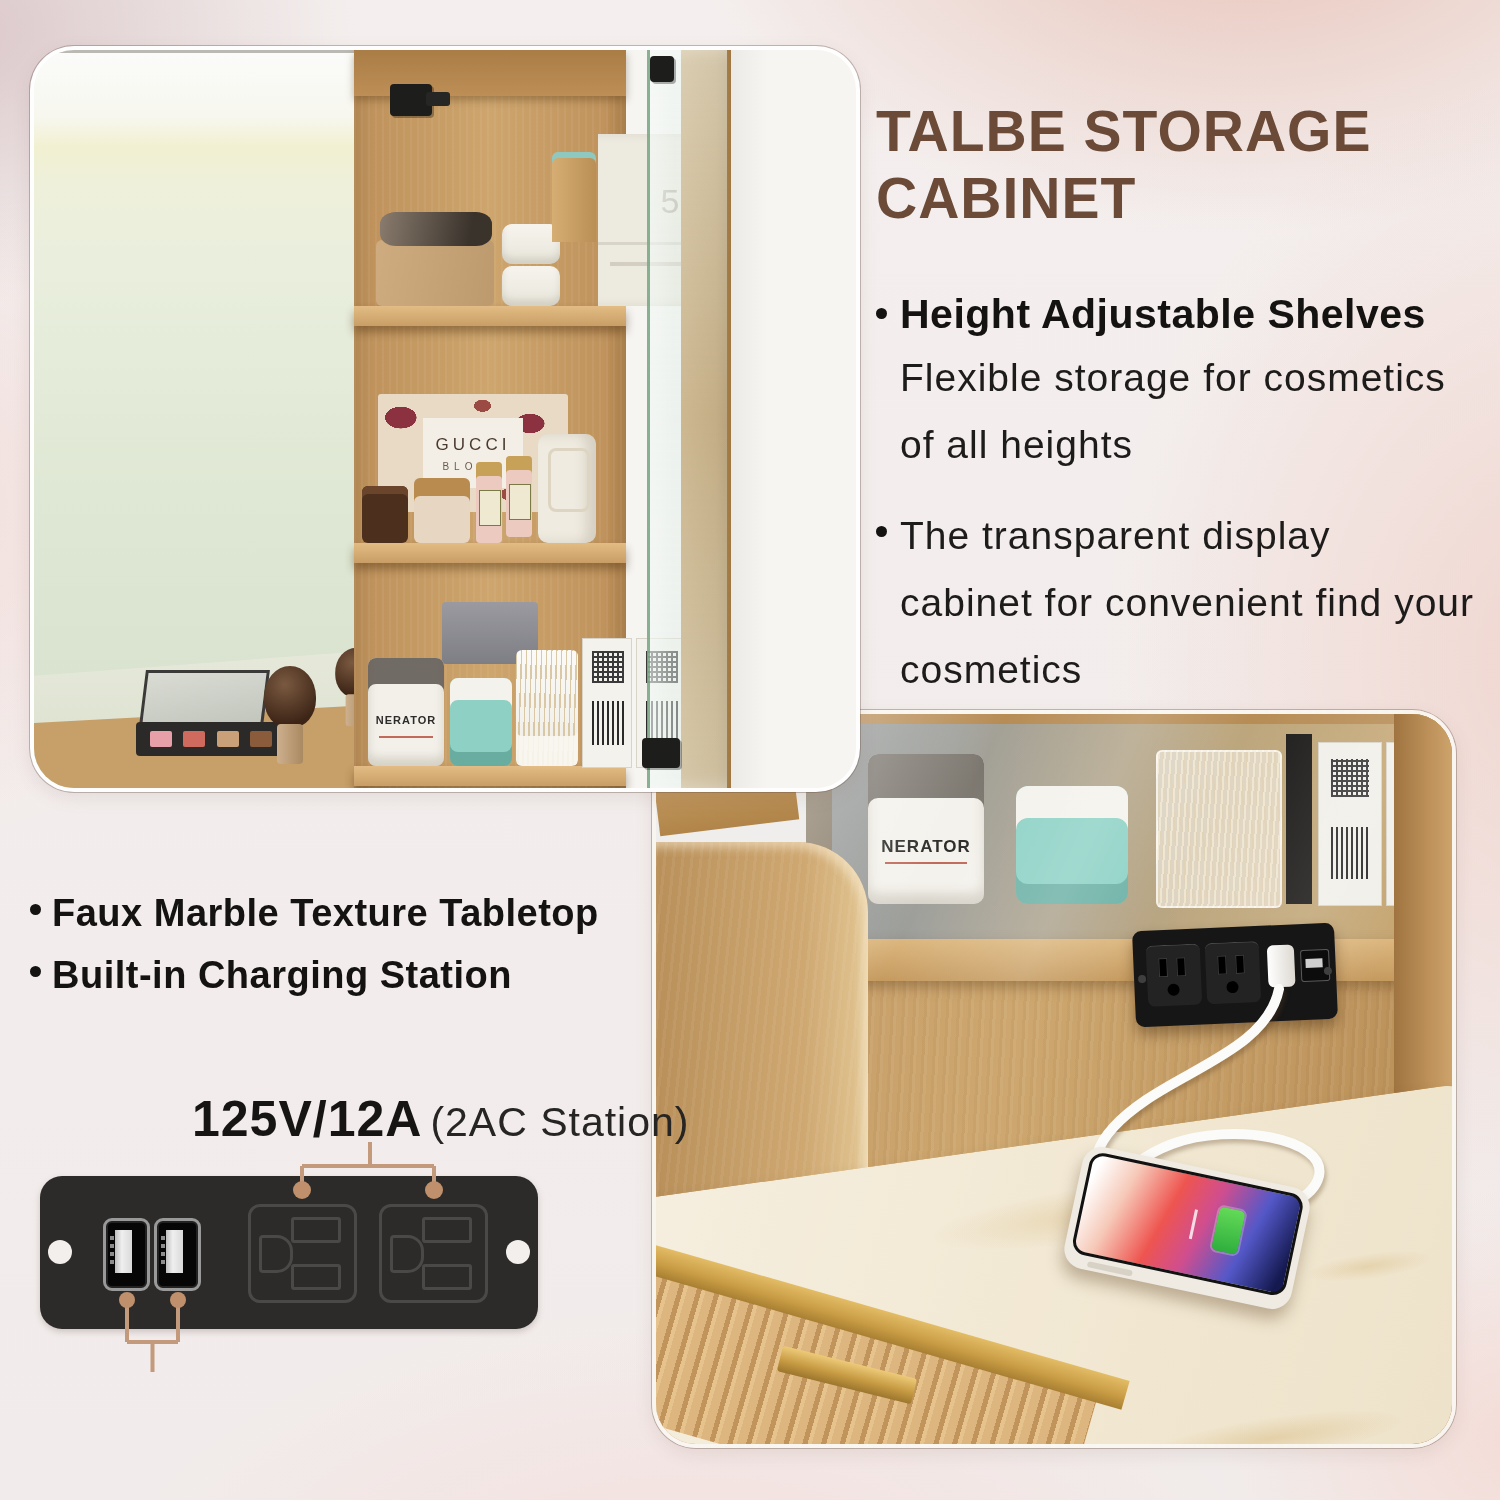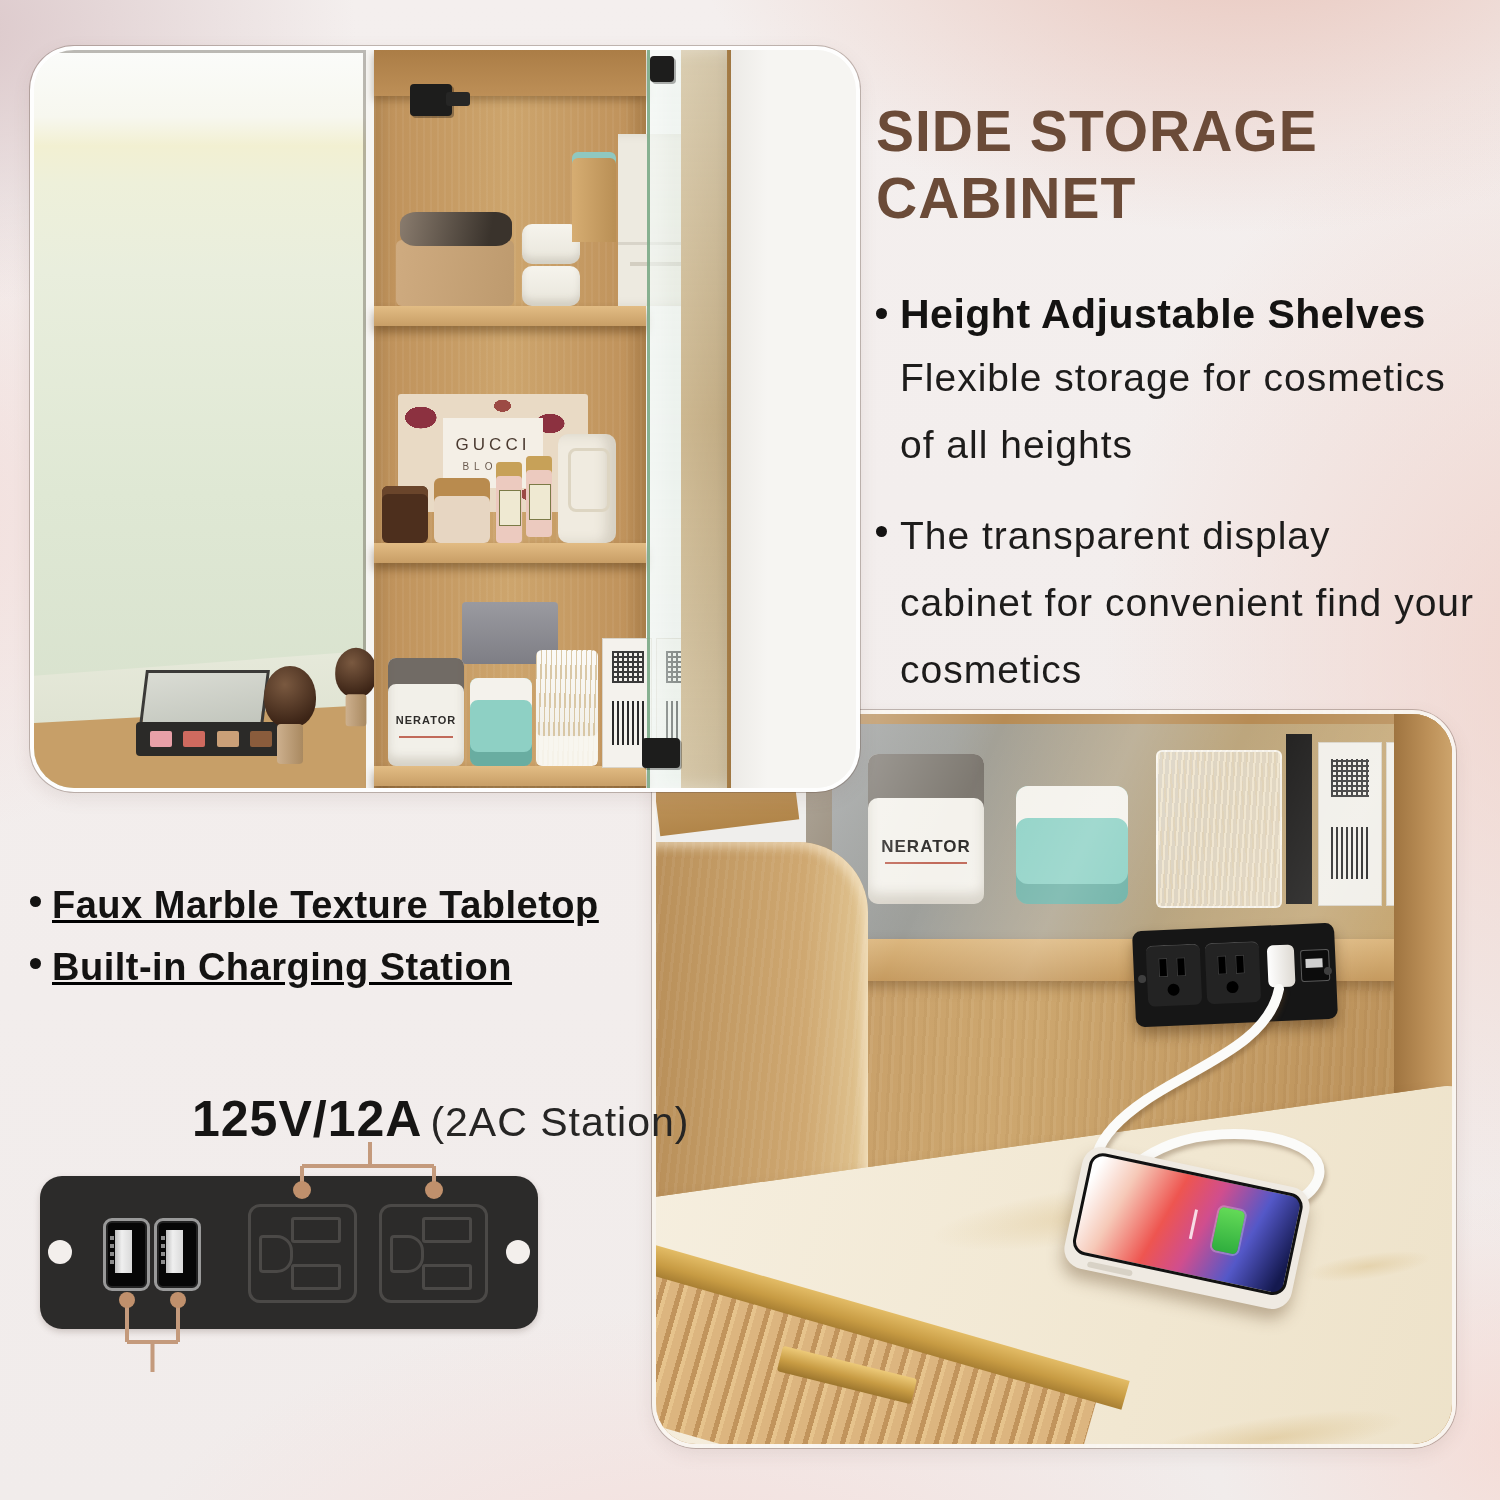--- a/index.html
+++ b/index.html
@@ -51,21 +51,21 @@
   .chip{width:22px;height:16px;border-radius:2px;}
   .chip1{background:#e8a0a8;}.chip2{background:#cf6a5f;}.chip3{background:#caa078;}.chip4{background:#8a5c3c;}
   .brush{position:absolute;}
   .brush .head{width:52px;height:62px;border-radius:50% 50% 46% 46%;
     background:radial-gradient(circle at 40% 30%,#7a5940,#3c2416 75%);}
   .brush .handle{width:26px;height:40px;margin:-4px auto 0;border-radius:4px;
     background:linear-gradient(90deg,#cdb08e,#a98960);}
   #brush-big{left:230px;top:616px;}
   #brush-small{left:296px;top:588px;transform:scale(.8);}
 
-  .cabinet{left:340px;top:0;width:272px;height:100%;
+  .cabinet{left:320px;top:0;width:272px;height:100%;
     background:
       repeating-linear-gradient(90deg, rgba(255,255,255,.05) 0 2px, rgba(0,0,0,0) 2px 7px),
       linear-gradient(90deg,#b08652 0%,#c0935c 7%,#cda56d 50%,#c0935c 92%,#a87d49 100%);}
   .cab-top{left:0;top:0;width:100%;height:46px;background:linear-gradient(180deg,#ab7d46,#bd8f57);
     box-shadow:0 4px 8px rgba(70,40,10,.35);}
   .hinge{background:#1d1d1c;border-radius:4px;box-shadow:2px 2px 0 rgba(0,0,0,.3);}
   #hingeA{left:36px;top:34px;width:42px;height:32px;}
   #hingeA:after{content:"";position:absolute;left:36px;top:8px;width:24px;height:14px;background:#262625;border-radius:3px;}
   .shelf{left:0;width:100%;height:20px;background:linear-gradient(180deg,#e2bc84,#c89e66);
     box-shadow:0 6px 10px rgba(70,40,10,.42);}
@@ -229,21 +229,21 @@
   #storage-block{left:876px;top:98px;width:614px;z-index:4;}
   #storage-block .head{font-size:57px;line-height:67px;}
   #storage-block .bullets{margin-top:52px;}
   .bullet-item{position:relative;padding-left:24px;margin-bottom:24px;color:#1b1a19;}
   .bullet-dot{position:absolute;left:0;top:24px;width:11px;height:11px;border-radius:50%;background:#141312;}
   .bullet-title{font-size:41px;font-weight:bold;line-height:60px;letter-spacing:.5px;color:#141312;}
   .bullet-body{font-size:39px;line-height:67px;letter-spacing:1px;color:#1d1c1b;max-width:575px;}
 
   #table-block{left:30px;top:872px;width:600px;z-index:4;}
   #table-block .head{font-size:58px;line-height:64px;letter-spacing:2px;}
-  #table-block .bullets{margin-top:12px;text-decoration:underline;}
+  #table-block .bullets{margin-top:20px;}
   .tb-item{position:relative;padding-left:22px;margin-bottom:20px;}
   .tb-item .bullet-dot{top:12px;}
   .tb-title{font-size:38px;font-weight:bold;letter-spacing:.5px;color:#141312;line-height:42px;}
 
   .callout{position:absolute;z-index:4;white-space:nowrap;}
   .callout .spec{font-size:50px;font-weight:bold;color:#161514;letter-spacing:1px;}
   .callout .note{font-size:41px;color:#262524;margin-left:8px;letter-spacing:1px;}
   #ac-callout{left:192px;top:1090px;}
   #usb-callout{left:34px;top:1368px;}
 
@@ -419,21 +419,21 @@
       <div class="screen">
         <div class="batt-txt"></div>
         <div class="battery"></div>
       </div>
       <div class="home-slot"></div>
     </div>
   </div>
 
   <div id="storage-block" class="abs">
     <div class="head h-brown">
-      <div>SIDE STORAGE</div>
+      <div>TALBE STORAGE</div>
       <div>CABINET</div>
     </div>
     <div class="bullets">
       <div class="bullet-item">
         <span class="bullet-dot"></span>
         <div class="bullet-title">Height Adjustable Shelves</div>
         <div class="bullet-body">Flexible storage for cosmetics of all heights</div>
       </div>
       <div class="bullet-item">
         <span class="bullet-dot"></span>

